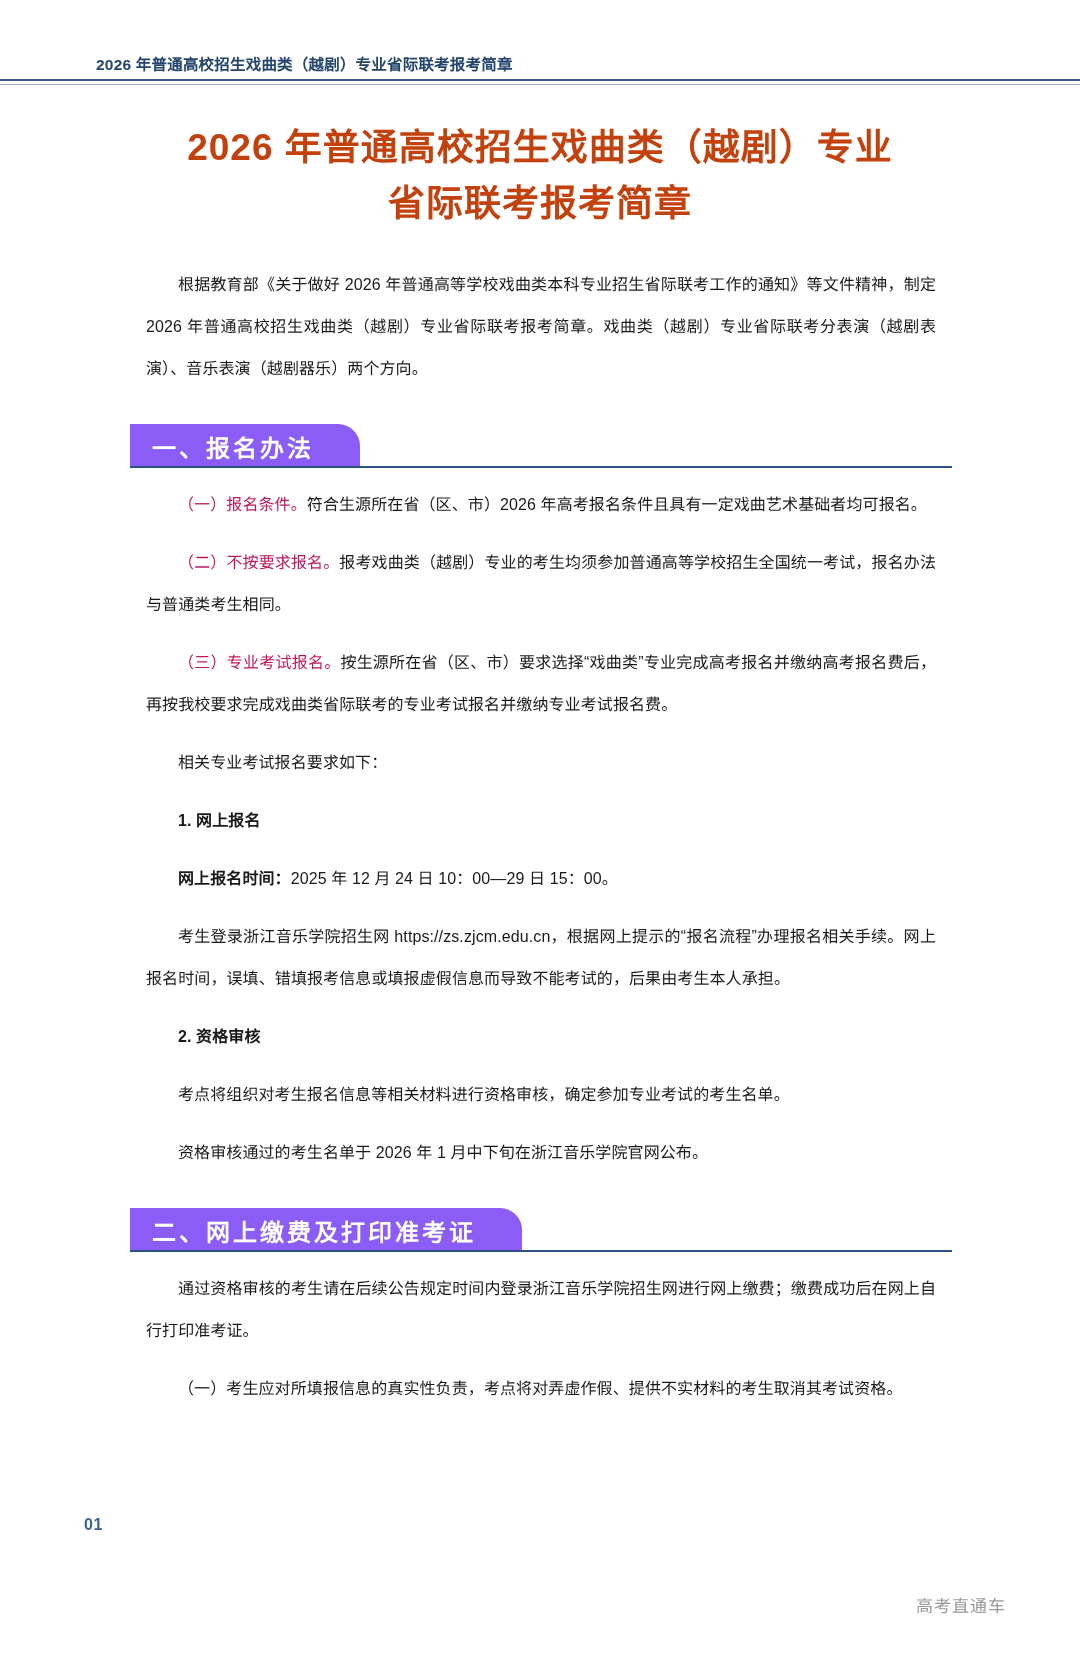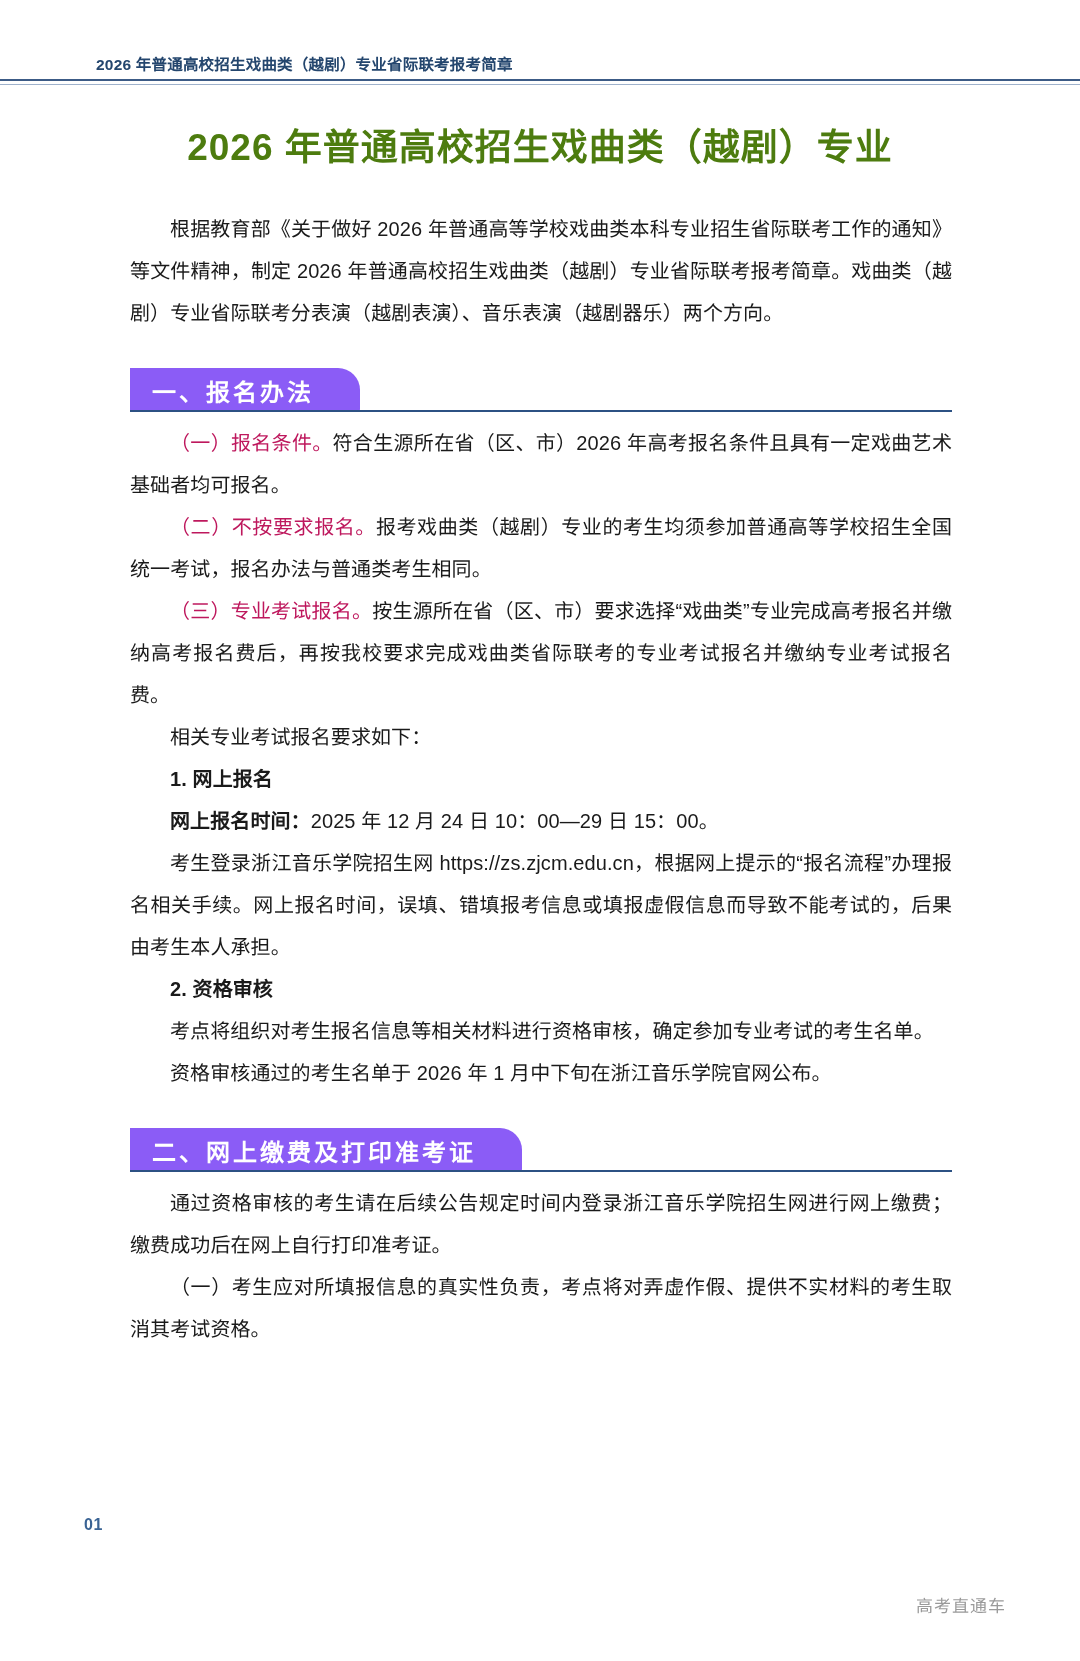--- a/index.html
+++ b/index.html
@@ -62,33 +62,33 @@
   }
 
   .title-block {
     padding: 12px 110px 0 110px;
     text-align: center;
   }
   .title-block .doc-title {
     font-size: 37px;
     line-height: 56px;
     font-weight: bold;
-    color: #4d7c0f;
+    color: #c2410c;
     letter-spacing: 1px;
     margin: 0;
   }
   .title-line { display: block; }
 
   .content {
     padding: 0 128px 0 130px;
   }
 
   p.para {
-    margin: 0;
-    font-size: 20px;
+    margin: 16px;
+    font-size: 16px;
     line-height: 42px;
     text-align: justify;
     text-justify: inter-ideograph;
     letter-spacing: .1px;
   }
   p.indent { text-indent: 2em; }
   p.first-para { margin-top: 32px; }
 
   .b { font-weight: bold; }
   .blue-strong {
@@ -157,20 +157,21 @@
   <div class="header-text">2026 年普通高校招生戏曲类（越剧）专业省际联考报考简章</div>
   <div class="header-rule-top"></div>
   <div class="header-rule-bottom"></div>
 </div>
 
 <div class="doc">
 
   <div class="title-block">
     <h1 class="doc-title">
       <span class="title-line">2026 年普通高校招生戏曲类（越剧）专业</span>
+      <span class="title-line">省际联考报考简章</span>
     </h1>
   </div>
 
   <div class="content">
 
     <p class="para indent first-para">根据教育部《关于做好 2026 年普通高等学校戏曲类本科专业招生省际联考工作的通知》等文件精神，制定 2026 年普通高校招生戏曲类（越剧）专业省际联考报考简章。戏曲类（越剧）专业省际联考分表演（越剧表演）、音乐表演（越剧器乐）两个方向。</p>
 
     <div class="section-head">
       <div class="banner">
         <span class="banner-text">一、报名办法</span>

